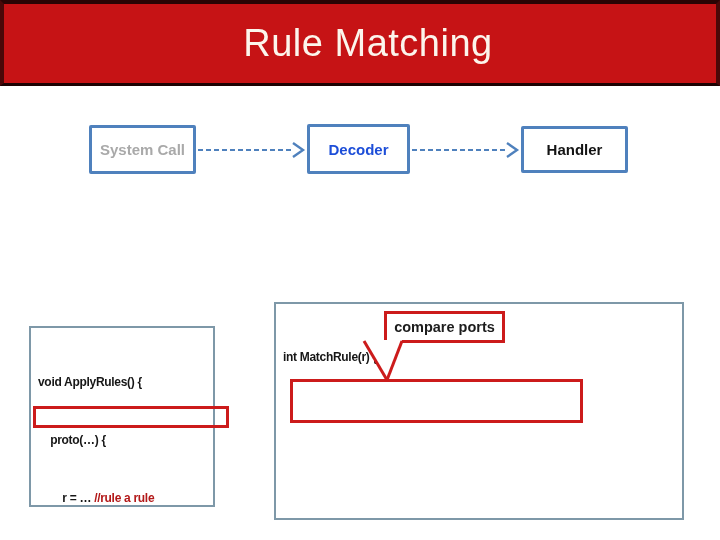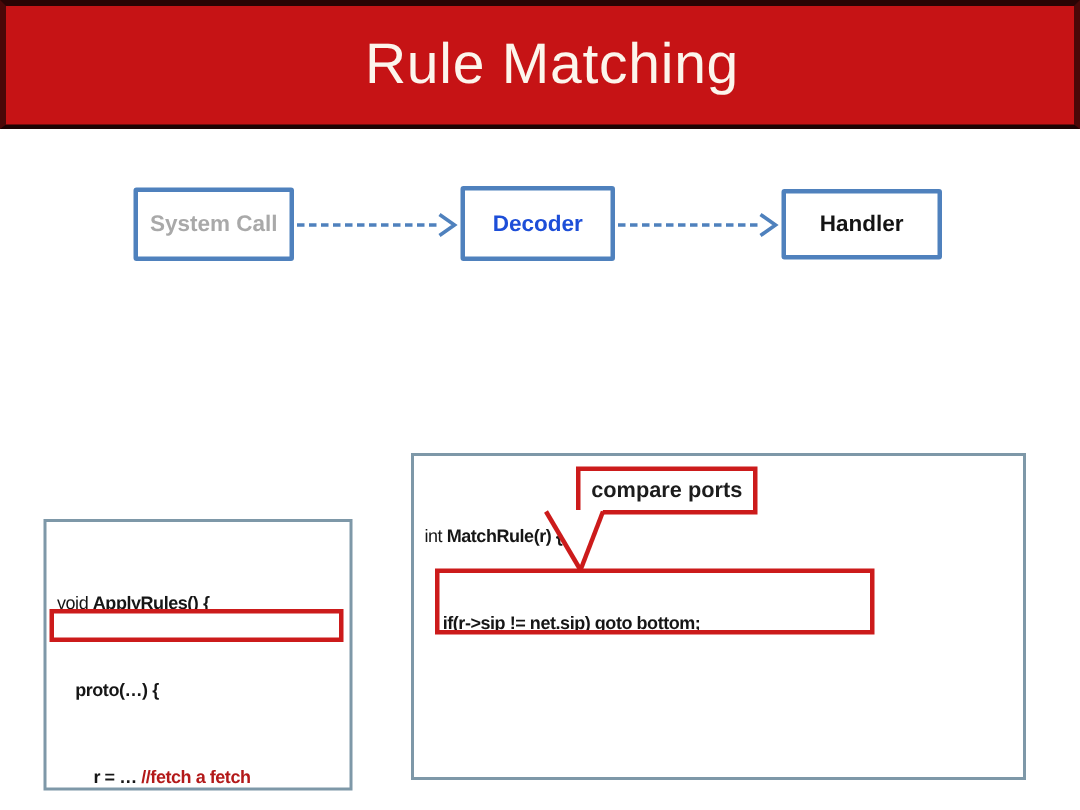--- a/index.html
+++ b/index.html
@@ -33,24 +33,24 @@
   .arr-1 { left:196px; }
   .arr-2 { left:410px; }
 
   
   .code-box {
     position:absolute; box-sizing:border-box; background:#ffffff;
     border:2px solid #7e98a8; color:#161616;
     font-size:12px; font-weight:bold; letter-spacing:-0.3px;
     line-height:19.4px; white-space:pre; z-index:1; overflow:hidden;
   }
-  .cb-left  { left:29px;  top:326px; width:206px; height:181px; padding:6px 0 0 7px;margin-top:20px; }
+  .cb-left  { left:29px;  top:326px; width:186px; height:181px; padding:6px 0 0 7px; }
   .cb-right { left:274px; top:302px; width:410px; height:218px; padding:5px 0 0 7px; }
   .cl { height:19.4px; white-space:pre; }
-  .cl .pre { font-weight:400; }
+  .cl .pre { font-weight:700; }
   .cl .cmt { color:#b31919; }
 
   
   .red-rect {
     position:absolute; box-sizing:border-box; border:3px solid #cc1b1b;
     background:transparent; z-index:4;
   }
   .rr-left  { left:33px;  top:406px; width:196px; height:22px; }
   .rr-right { left:290px; top:379px; width:293px; height:44px; }
 
@@ -89,32 +89,31 @@
     <polyline points="97,5 107,12 97,19" fill="none" stroke="#4f81bd" stroke-width="2.4"></polyline>
   </svg>
   <svg class="arrow-svg arr-2" viewBox="0 0 111 24">
     <line x1="2" y1="12" x2="98" y2="12" stroke="#4f81bd" stroke-width="2.2" stroke-dasharray="5,3"></line>
     <polyline points="97,5 107,12 97,19" fill="none" stroke="#4f81bd" stroke-width="2.4"></polyline>
   </svg>
 
   <div class="code-box cb-left">
     <div class="cl"><span class="pre">void </span><span>ApplyRules() {</span><span class="cmt"></span></div>
     <div class="cl"><span class="pre"></span><span>    proto(…) {</span><span class="cmt"></span></div>
-    <div class="cl"><span class="pre"></span><span>        r = … </span><span class="cmt">//fetch a fetch</span></div>
+    <div class="cl"><span class="pre"></span><span>        r = … </span><span class="cmt">//rule a rule</span></div>
     
     
     
     
     
     
   </div>
 
   <div class="code-box cb-right">
     <div class="cl"><span class="pre">int </span><span>MatchRule(r) {</span></div>
-    <div class="cl"><span class="pre"></span><span>    if(r-&gt;sip != net.sip) goto bottom;</span></div>
     
     
     
     
     
     
     
     
   </div>
 

